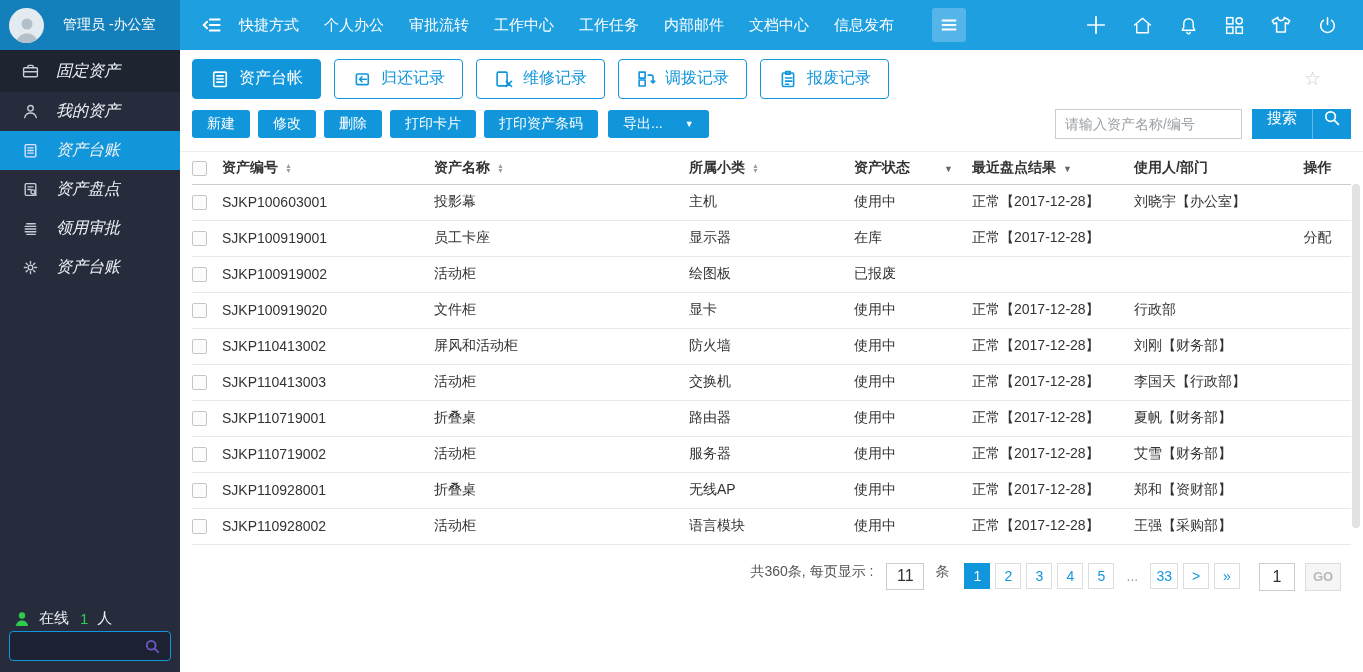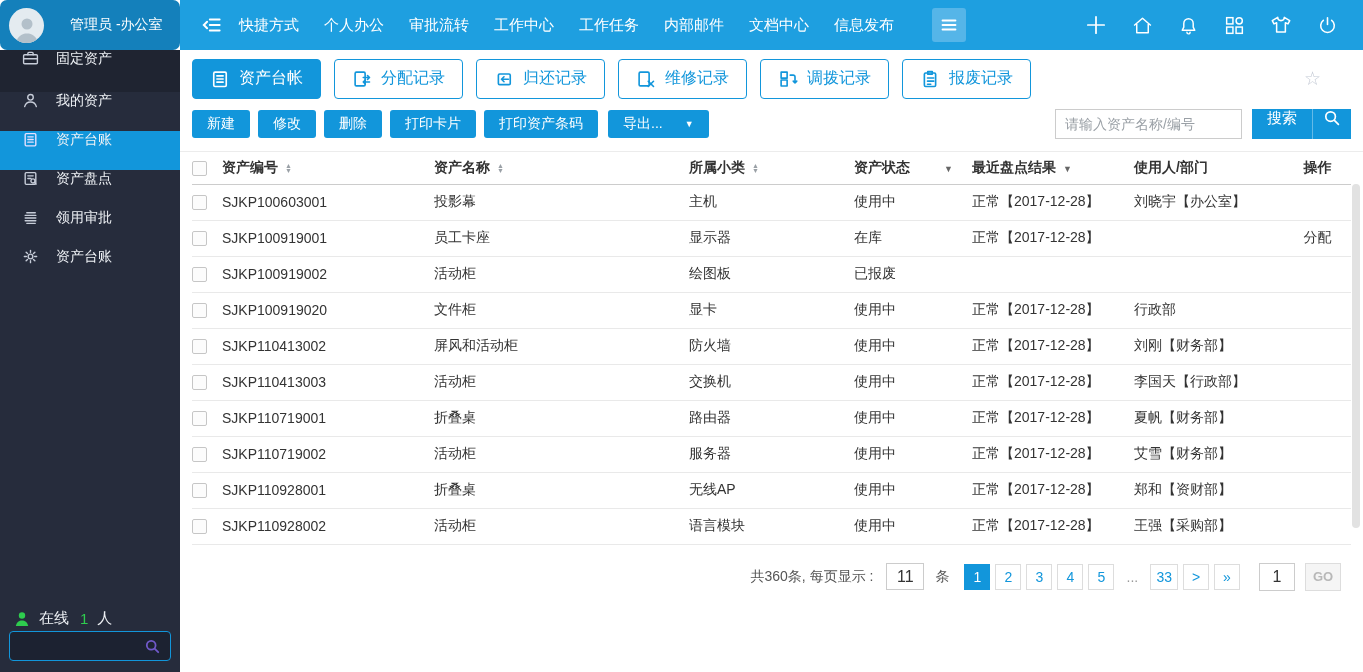--- a/index.html
+++ b/index.html
@@ -3,39 +3,39 @@
 <meta charset="utf-8">
 <style>
   * { box-sizing: border-box; margin: 0; padding: 0; }
   html,body { width:1363px; height:672px; overflow:hidden;
     font-family:"Liberation Sans","DejaVu Sans",sans-serif; background:#fff; }
   .app { display:flex; flex-direction:column; width:1363px; height:672px; }
 
   
   .topbar { display:flex; height:50px; flex:0 0 50px; }
   .user-area { flex:0 0 180px; background:#1480bb; color:#fff; display:flex;
-    align-items:center; gap:26px; padding-left:9px; font-size:14px;border-radius:7px; }
+    align-items:center; gap:19px; padding-left:9px; font-size:14px; }
   .avatar { width:35px; height:35px; border-radius:50%; background:#e4ebf0;
     display:flex; align-items:flex-end; justify-content:center; overflow:hidden; }
   .navbar { flex:1; background:#1e9fe0; display:flex; align-items:center; color:#fff; }
   .collapse { margin:0 15px 0 20px; display:flex; cursor:pointer; }
   .nav-menu { display:flex; gap:25px; }
   .nav-item { font-size:15px; cursor:pointer; white-space:nowrap; }
   .hamburger { width:34px; height:34px; background:#55b5e8; border-radius:3px;
     display:flex; align-items:center; justify-content:center; margin-left:38px; cursor:pointer; }
   .top-icons { margin-left:auto; display:flex; align-items:center; gap:23px; padding-right:24px; }
   .top-icons .ic { display:flex; cursor:pointer; }
 
   
   .body-row { display:flex; flex:1; min-height:0; }
 
   
   .sidebar { flex:0 0 180px; background:#262c3c; position:relative; color:#eef1f5; }
-  .side-item { height:39px; display:flex; align-items:flex-start; gap:17px;
-    padding-left:22px; font-size:14px; cursor:pointer; }
+  .side-item { height:39px; display:flex; align-items:center; gap:17px;
+    padding-left:22px; font-size:16px; cursor:pointer;font-style:italic; }
   .side-item.header { background:#1f2431; height:42px; }
   .side-item.active { background:#1296db; }
   .side-item .ic { color:#c7cdd9; display:flex; }
   .side-item.active .ic { color:#e6e0ff; }
   .side-online { position:absolute; left:14px; bottom:44px; display:flex;
     align-items:center; gap:9px; font-size:15px; }
   .side-online .ic { color:#2ecc4e; display:flex; }
   .online-count { color:#2ecc4e; margin-left:2px; }
   .side-search { position:absolute; left:9px; right:9px; bottom:11px; height:30px;
     border:1px solid #1296db; border-radius:4px; background:#1c2231;
@@ -84,21 +84,21 @@
     border-radius:2px; background:#fcfcfc; vertical-align:middle; cursor:pointer; }
   .sort { display:inline-flex; flex-direction:column; margin-left:7px;
     vertical-align:middle; cursor:pointer; }
   .sort i { font-style:normal; font-size:7px; line-height:5px; color:#9aa0a6; }
   .caret-f { font-size:9px; color:#666; cursor:pointer; }
   .ml-far { margin-left:34px; } .ml-near { margin-left:7px; }
   .scroll-thumb { position:absolute; right:3px; top:134px; width:8px; height:344px;
     background:#e2e2e2; border-radius:4px; }
 
   
-  .pagination-row { display:flex; align-items:center; justify-content:flex-end;
+  .pagination-row { display:flex; align-items:flex-start; justify-content:flex-end;
     gap:5px; padding:18px 22px 0 0; font-size:14px; color:#555;margin-left:27px; }
   .pp-input { width:38px; height:27px; border:1px solid #ccc; text-align:center;
     font-size:16px; color:#333; margin:0 6px 0 8px; font-family:inherit; }
   .unit { margin-right:10px; }
   .page-btn { min-width:26px; height:26px; border:1px solid #ddd; background:#fff;
     color:#1296db; display:inline-flex; align-items:center; justify-content:center;
     font-size:14px; padding:0 5px; cursor:pointer; font-family:inherit; }
   .page-btn.active { background:#1296db; border-color:#1296db; color:#fff; }
   .page-btn.dots { color:#999; border-color:transparent; }
   .goto-input { width:36px; height:28px; border:1px solid #ccc; text-align:center;
@@ -273,29 +273,20 @@
               <svg width="20" height="20" viewBox="0 0 16 16" fill="none" stroke="currentColor" stroke-width="1.3" stroke-linecap="round" stroke-linejoin="round">
                 <rect x="3" y="2.5" width="10" height="11.5" rx="1"></rect>
                 <path d="M5.5 5.5h5M5.5 8h5M5.5 10.5h5"></path>
               </svg>
             </span>
     <span>资产台帐</span>
           </button>
           <button class="tab">
     <span class="ic">
               <svg width="20" height="20" viewBox="0 0 16 16" fill="none" stroke="currentColor" stroke-width="1.3" stroke-linecap="round" stroke-linejoin="round">
-                <rect x="2.5" y="2.5" width="8" height="11" rx="1"></rect>
-                <path d="M9 6.8h5l-1.6-1.6M14 6.8l-1.6 1.6M14 10.4H9l1.6-1.6M9 10.4l1.6 1.6"></path>
-              </svg>
-            </span>
-    <span>分配记录</span>
-          </button>
-          <button class="tab">
-    <span class="ic">
-              <svg width="20" height="20" viewBox="0 0 16 16" fill="none" stroke="currentColor" stroke-width="1.3" stroke-linecap="round" stroke-linejoin="round">
                 <rect x="3.5" y="4" width="9.5" height="8.5" rx="1"></rect>
                 <path d="M6 8.2h5.5M6 8.2l2-2M6 8.2l2 2"></path>
               </svg>
             </span>
     <span>归还记录</span>
           </button>
           <button class="tab">
     <span class="ic">
               <svg width="20" height="20" viewBox="0 0 16 16" fill="none" stroke="currentColor" stroke-width="1.3" stroke-linecap="round" stroke-linejoin="round">
                 <rect x="2.5" y="2.5" width="8" height="11" rx="1"></rect>

